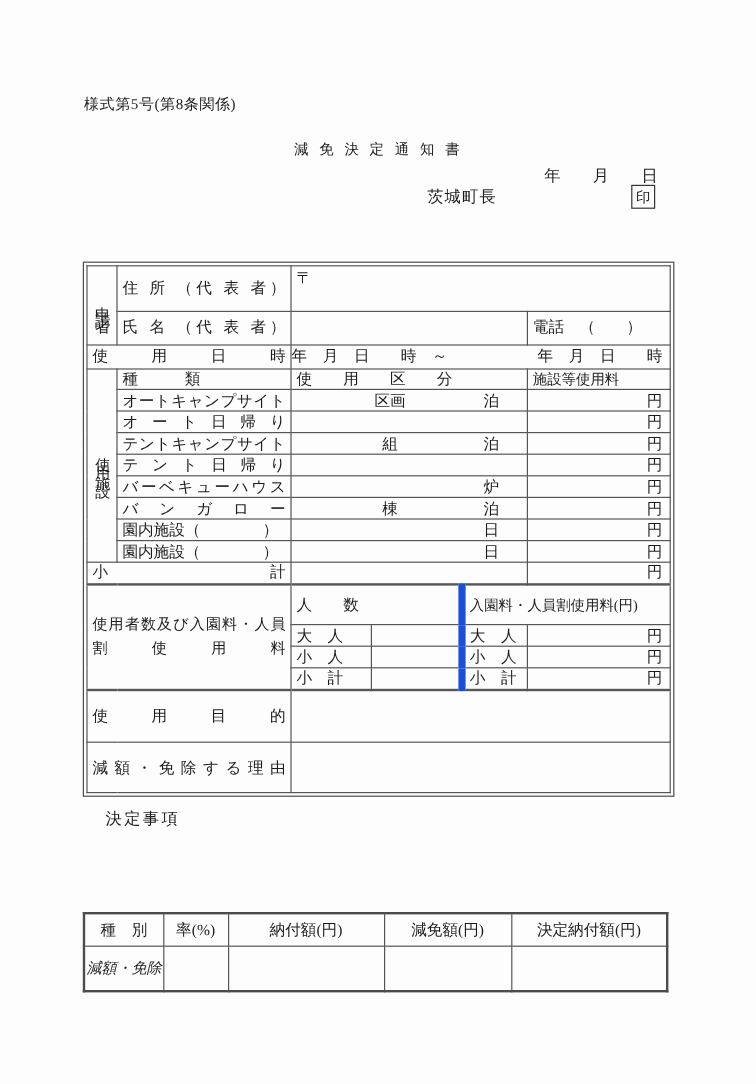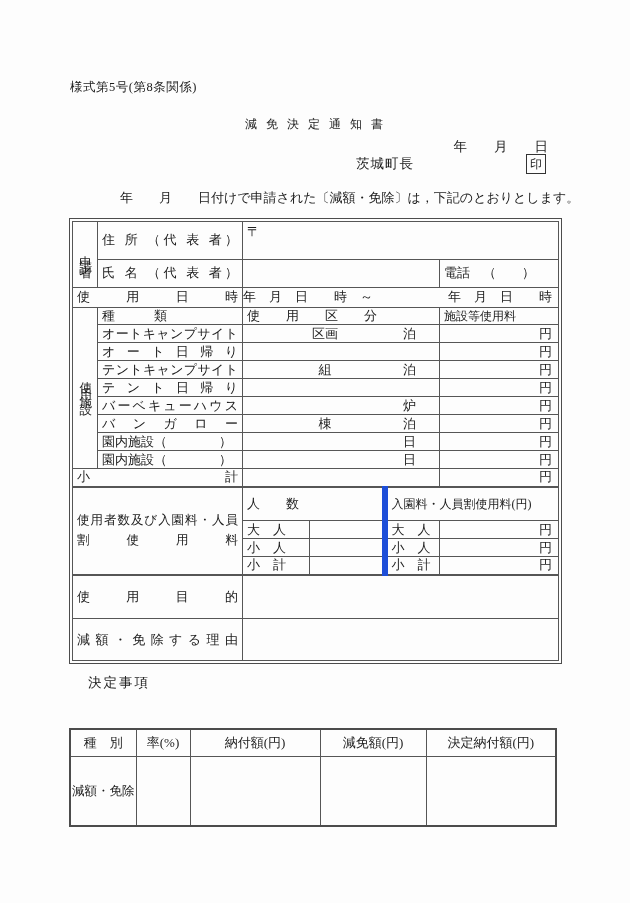--- a/index.html
+++ b/index.html
@@ -40,40 +40,39 @@
   .dl    { flex:1; text-align:center; }
   .dr    { width:32px; text-align:left; }
   .dtL   { width:198px; }
   .dtR   { flex:1; text-align:right; padding-right:6px; }
   .vlabel{ font-size:12.5px !important; line-height:1.55 !important; }
   tr.sec td { border-top:2px solid #565656; }
   td.tl2 { border-left:6px solid #1d4ed8; }
 
   
   .dec-head { position:absolute; left:88px; top:674px; font-size:13.5px; letter-spacing:2px;font-family:Liberation Serif, serif; }
-  .dwrap { position:absolute; left:69px; top:728px; }
+  .dwrap { position:absolute; left:69px; top:760px; }
   .dec   { width:486px; border:2px solid #4c4c4c; }
   .dec td{ border:1px solid #565656; font-size:13px; padding:0 2px; overflow:hidden; }
   .dec .hrow td { height:26px; text-align:center; }
   .dec .drow td { height:36px; }
-  .tight { font-size:12.5px !important; padding:16px 1px !important; }
+  .tight { font-size:12.5px !important; padding:0 1px !important;font-style:italic; }
 </style>
 </head>
 <body>
 
 <div class="page">
 
   <div class="form-no">様式第5号(第8条関係)</div>
   <div class="doc-title">減 免 決 定 通 知 書</div>
   <div class="date-line">年　　月　　日</div>
   <div class="mayor-line">
     <span class="mayor-name">茨城町長</span>
     <span class="seal-box">印</span>
   </div>
-  <div class="intro">年　　月　　日付けで申請された〔減額・免除〕は，下記のとおりとします。</div>
 
   <div class="twrap">
     <table class="main">
       <colgroup>
         <col style="width:25px">
           <col style="width:145px">
           <col style="width:67px">
         <col style="width:75px">
           <col style="width:55px">
           <col style="width:119px">

